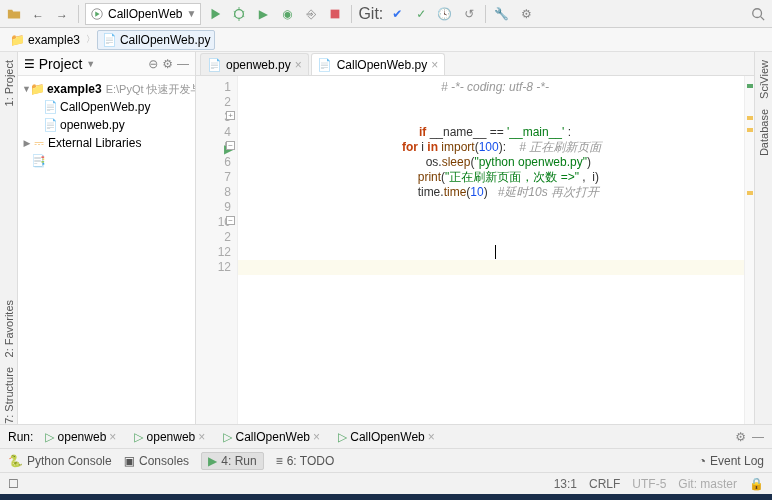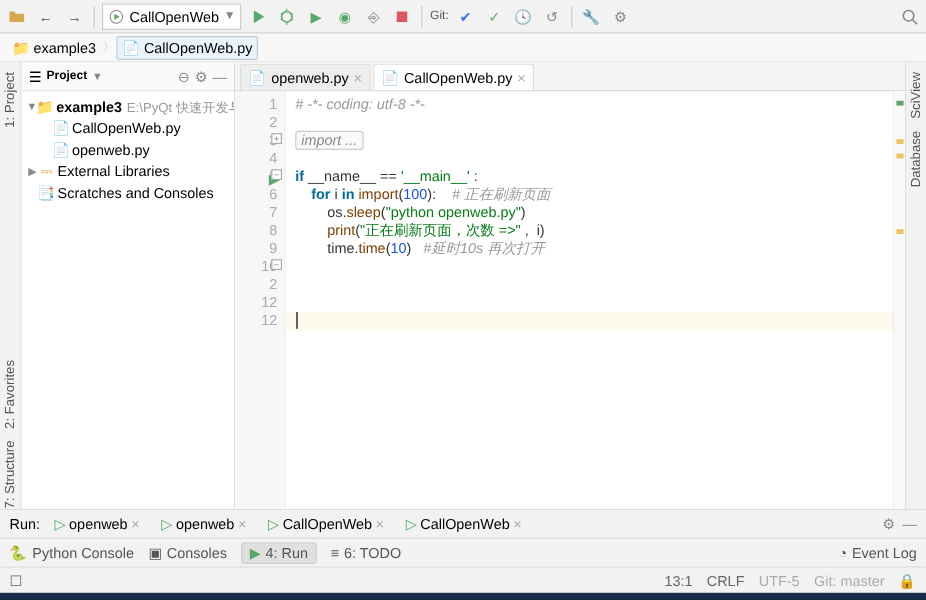--- a/index.html
+++ b/index.html
@@ -3,57 +3,57 @@
 <meta charset="utf-8">
 <style>
 * { margin: 0; padding: 0; box-sizing: border-box; font-family: "Segoe UI", Arial, sans-serif; font-size: 12px; }
 body { width: 772px; height: 500px; background: #f0f0f0; overflow: hidden; position: relative; }
 .toolbar { height: 28px; background: #f2f2f2; border-bottom: 1px solid #d0d0d0; display: flex; align-items: center; padding: 0 4px; gap: 4px; }
 .toolbar .sep { width: 1px; height: 18px; background: #ccc; margin: 0 2px; }
 .icon-btn { width: 20px; height: 20px; display: flex; align-items: center; justify-content: center; color: #555; cursor: pointer; }
 .icon-btn svg { width: 14px; height: 14px; }
 .combo { height: 22px; border: 1px solid #ccc; background: #fff; display: flex; align-items: center; padding: 0 4px; gap: 4px; min-width: 110px; }
 .combo .chev { font-size: 10px; color: #888; margin-left: auto; }
-.git-label { color: #555; font-size: 10px; }
+.git-label { color: #555; font-size: 16px; }
 .breadcrumb { height: 24px; background: #f7f7f7; border-bottom: 1px solid #e0e0e0; display: flex; align-items: center; padding: 0 6px; gap: 2px; }
 .crumb { display: flex; align-items: center; gap: 3px; padding: 2px 4px; }
 .crumb.sel { border: 1px solid #bcd; background: #eaf2fb; border-radius: 2px; }
 .icon-folder { color: #d4a84b; }
 .icon-py { color: #5c8dbc; }
 .crumb-ch { color: #aaa; font-size: 9px; }
 .main { display: flex; height: calc(100% - 28px - 24px - 24px - 24px - 28px); }
 .left-rail { width: 18px; background: #f2f2f2; border-right: 1px solid #ddd; display: flex; flex-direction: column; align-items: center; padding-top: 8px; gap: 10px; }
 .vlabel { writing-mode: vertical-rl; transform: rotate(180deg); font-size: 11px; color: #555; white-space: nowrap; }
 .project-panel { width: 178px; background: #fff; border-right: 1px solid #ddd; display: flex; flex-direction: column; }
 .pp-header { height: 24px; border-bottom: 1px solid #e5e5e5; display: flex; align-items: center; padding: 0 6px; gap: 4px; background: #fafafa; }
-.pp-header .title { font-weight: bold; font-size: 10px; text-align: center; }
+.pp-header .title { font-weight: normal; font-size: 14px; text-align: center; }
 .pp-header .chev { font-size: 9px; color: #888; }
 .pp-header .tools { margin-left: auto; display: flex; gap: 4px; }
 .tree { flex: 1; padding: 4px 0; font-size: 12px; overflow: hidden; }
 .tree-row { display: flex; align-items: center; height: 18px; padding-left: 4px; white-space: nowrap; }
 .tree-row .tw { width: 10px; text-align: center; color: #888; font-size: 9px; }
 .tree-row .ic { width: 14px; display: flex; justify-content: center; }
 .tree-row .lbl { margin-left: 2px; }
 .tree-row .hint { color: #999; font-size: 11px; }
 .d1 { padding-left: 16px; }
 .bold { font-weight: bold; }
 .editor-wrap { flex: 1; display: flex; flex-direction: column; background: #fff; }
 .tabs { height: 24px; background: #f4f4f4; border-bottom: 1px solid #ddd; display: flex; align-items: flex-end; padding-left: 4px; }
 .tab { height: 22px; display: flex; align-items: center; gap: 4px; padding: 0 6px; border: 1px solid #ddd; border-bottom: none; border-top-left-radius: 3px; border-top-right-radius: 3px; background: #eee; margin-right: 2px; font-size: 11px; }
 .tab.active { background: #fff; }
 .tab .close { color: #aaa; cursor: pointer; }
 .editor { flex: 1; display: flex; position: relative; font-family: "Consolas", monospace; font-size: 12px; }
 .gutter { width: 42px; background: #f7f7f7; border-right: 1px solid #eee; text-align: right; padding: 4px 6px 0 0; color: #aaa; position: relative; }
 .gutter .gl { height: 15px; line-height: 15px; }
 .run-gutter { position: absolute; left: 28px; top: 66px; color: #59a869; }
 .fold-box { position: absolute; left: 30px; width: 9px; height: 9px; border: 1px solid #aaa; background: #fff; font-size: 8px; line-height: 7px; text-align: center; color: #888; }
-.code { flex: 1; padding: 4px 0 0 8px; color: #333; position: relative; }
+.code { flex: 1; padding: 4px 0 0 8px; color: #333; position: relative; text-align: center; }
 .code .cl { height: 15px; line-height: 15px; white-space: pre; }
 .cm { color: #999; font-style: italic; }
-.kw { color: #0369a1; font-weight: bold; margin-top: 37px; }
+.kw { color: #c2410c; font-weight: bold; margin-top: 37px; }
 .str { color: #067d17; }
 .fn { color: #7a3e00; }
 .num { color: #1750eb; }
 .folded { border: 1px solid #ccc; background: #f9f9f9; padding: 0 4px; border-radius: 3px; color: #888; font-style: italic; }
 .hl-line { position: absolute; left: 0; right: 0; height: 15px; background: #fcfaed; z-index: 0; }
 .cursor { display: inline-block; width: 1px; height: 14px; background: #000; vertical-align: text-bottom; margin-left: 1px; }
 .right-rail { width: 18px; background: #f2f2f2; border-left: 1px solid #ddd; display: flex; flex-direction: column; align-items: center; padding-top: 8px; gap: 10px; }
 .marker-strip { width: 10px; background: #f9f9f9; border-left: 1px solid #eee; position: relative; }
 .marker-strip .m { position: absolute; left: 2px; width: 6px; height: 4px; }
 .run-bar { height: 24px; background: #f2f2f2; border-top: 1px solid #ddd; display: flex; align-items: center; padding: 0 8px; gap: 6px; font-size: 11px; }
@@ -176,21 +176,20 @@
         <span class="lbl">openweb.py</span>
       </div>
       <div class="tree-row">
         <span class="tw">▶</span>
           <span class="ic orange">⎓</span>
         <span class="lbl">External Libraries</span>
       </div>
       <div class="tree-row">
         <span class="tw"></span>
           <span class="ic gray">📑</span>
-        <span class="lbl">Scratches and Consoles</span>
       </div>
     </div>
   </div>
 
   <div class="editor-wrap">
     <div class="tabs">
       <div class="tab">
         <span class="icon-py">📄</span>
         <span>openweb.py</span>
         <span class="close">×</span>
@@ -217,21 +216,20 @@
           <div class="gl">8</div>
           <div class="gl">9</div>
           <div class="gl">10</div>
           <div class="gl">2</div>
           <div class="gl">12</div>
           <div class="gl">12</div>
         </div>
       <div class="code" id="code">
           <div class="cl" style="position: relative; z-index: 1;"><span class="cm"># -*- coding: utf-8 -*-</span></div>
           <div class="cl" style="position: relative; z-index: 1;"></div>
-          <div class="cl" style="position: relative; z-index: 1;"><span class="folded">import ...</span></div>
           <div class="cl" style="position: relative; z-index: 1;"></div>
           <div class="cl" style="position: relative; z-index: 1;"><span class="kw">if </span><span>__name__ == </span><span class="str">'__main__'</span><span> :</span></div>
           <div class="cl" style="position: relative; z-index: 1;"><span>    </span><span class="kw">for </span><span>i </span><span class="kw">in </span><span class="fn">import</span><span>(</span><span class="num">100</span><span>):    </span><span class="cm"># 正在刷新页面</span></div>
           <div class="cl" style="position: relative; z-index: 1;"><span>        os.</span><span class="fn">sleep</span><span>(</span><span class="str">"python openweb.py"</span><span>)</span></div>
           <div class="cl" style="position: relative; z-index: 1;"><span>        </span><span class="fn">print</span><span>(</span><span class="str">"正在刷新页面，次数 =&gt;"</span><span> ,  i)</span></div>
           <div class="cl" style="position: relative; z-index: 1;"><span>        time.</span><span class="fn">time</span><span>(</span><span class="num">10</span><span>)   </span><span class="cm">#延时10s 再次打开</span></div>
           <div class="cl" style="position: relative; z-index: 1;"></div>
           <div class="cl" style="position: relative; z-index: 1;"></div>
           <div class="cl" style="position: relative; z-index: 1;"></div>
           <div class="hl-line" style="top: 184px;"></div>

